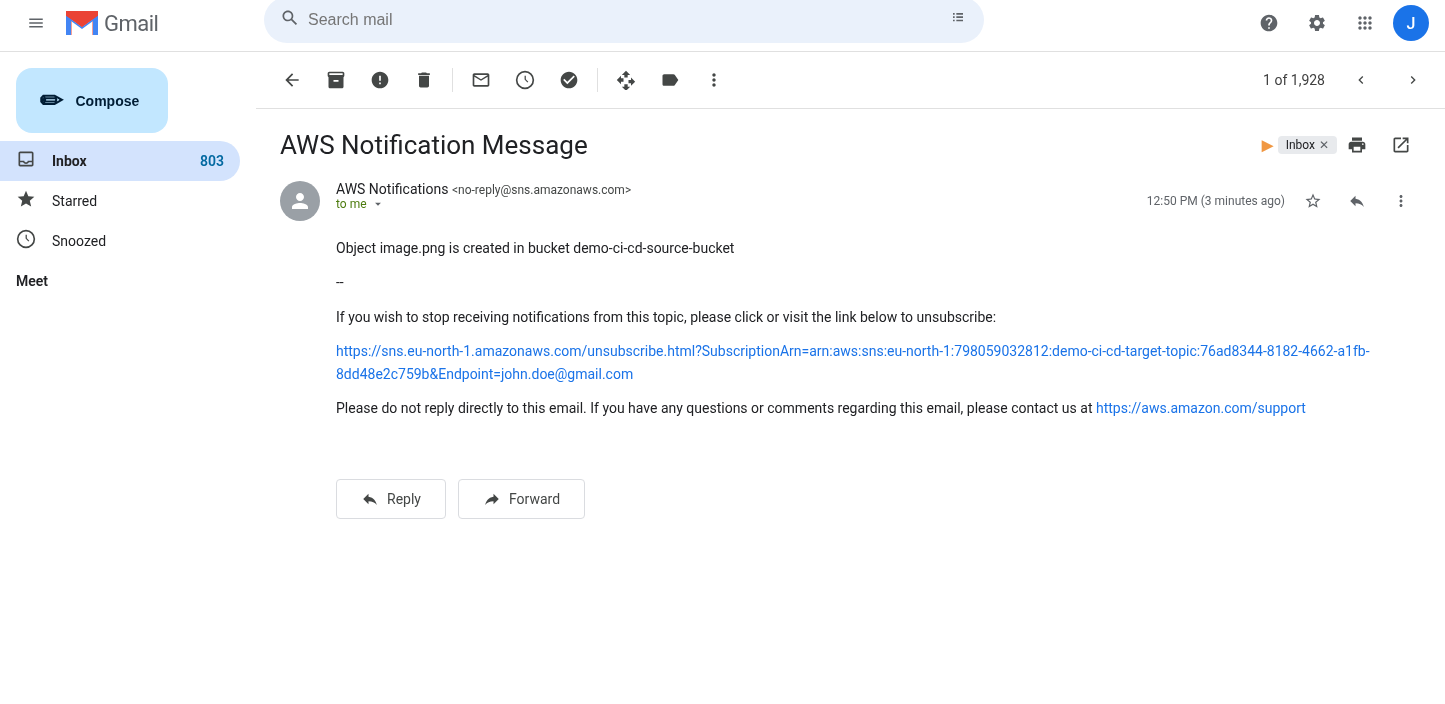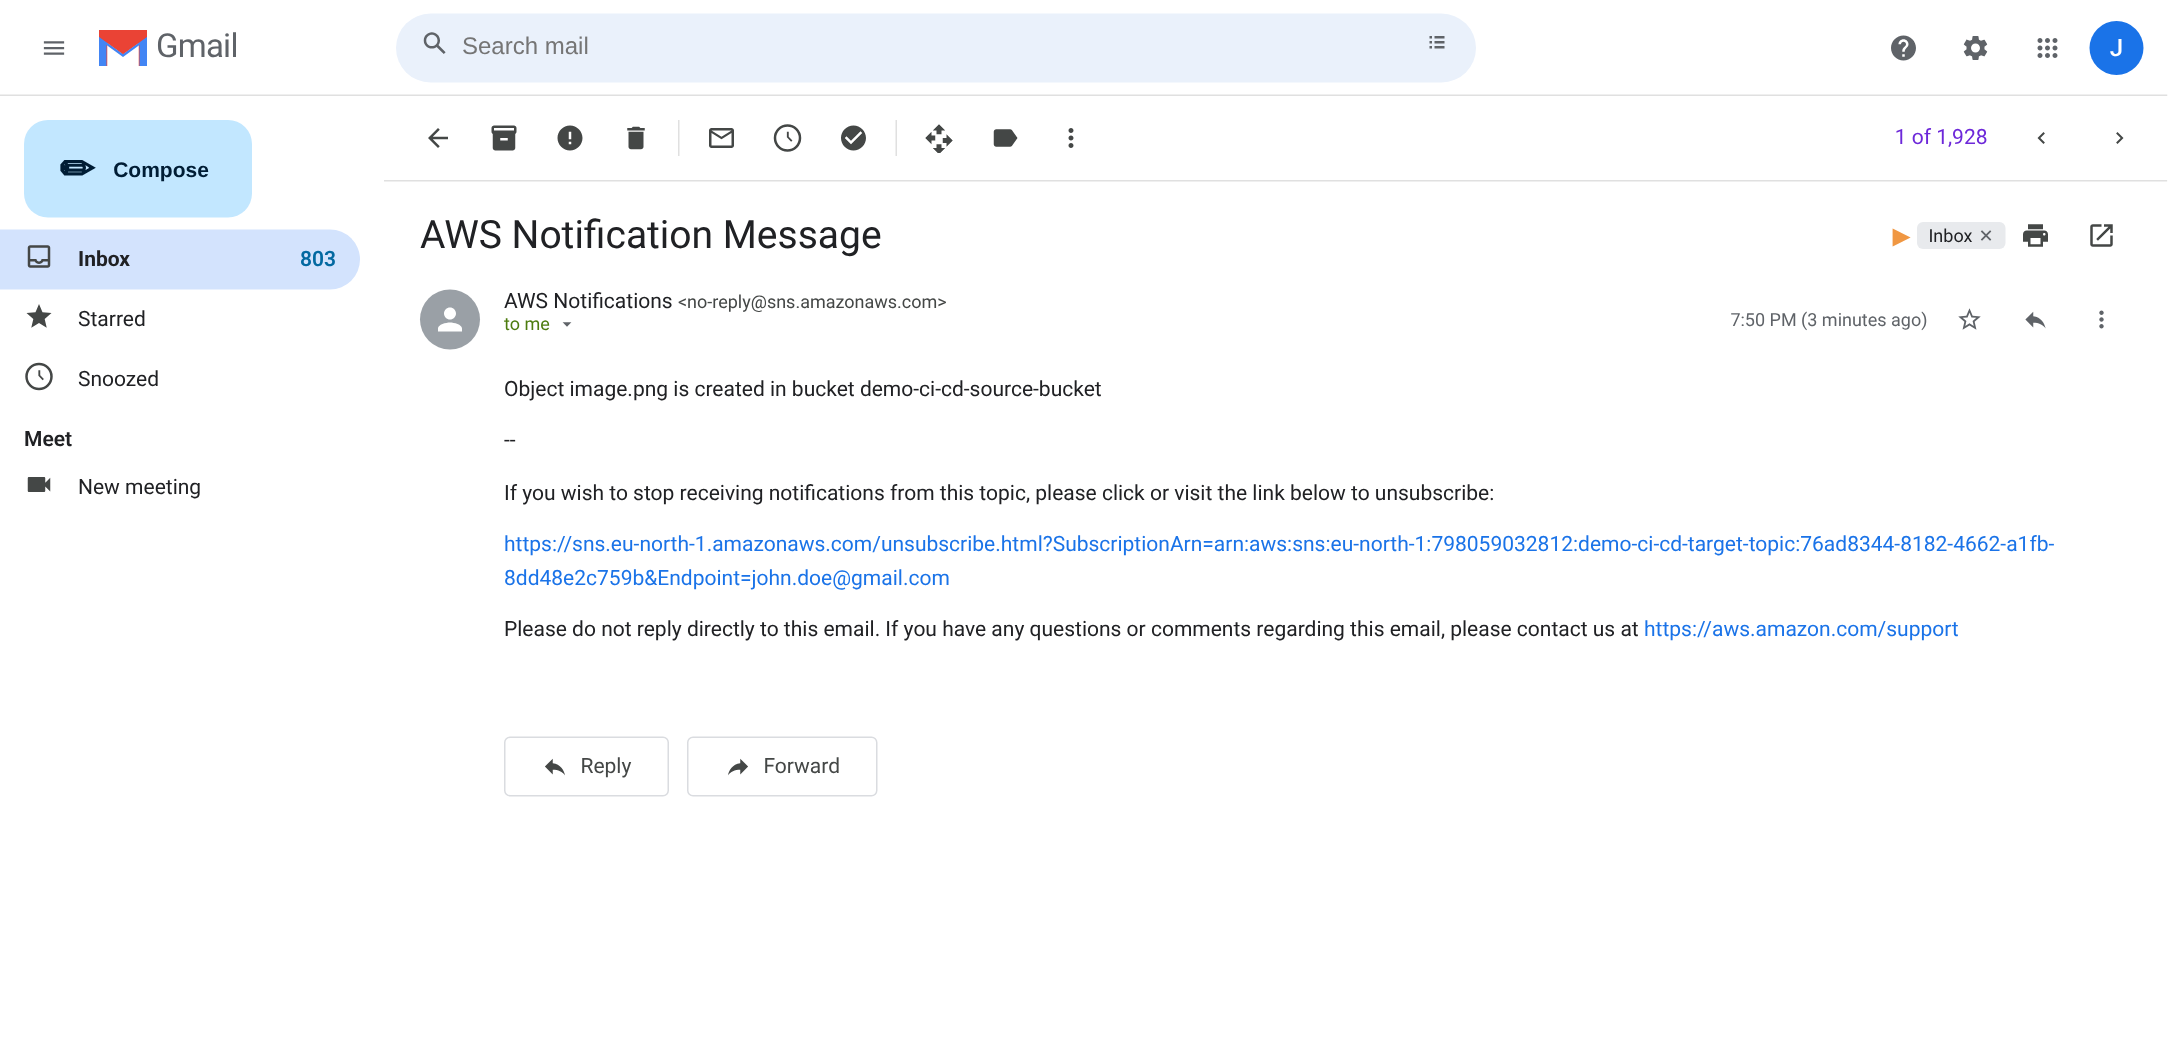--- a/index.html
+++ b/index.html
@@ -1,23 +1,23 @@
 <!DOCTYPE html>
 <html><head>
   <meta charset="utf-8">
   <style>
     * { box-sizing: border-box; margin: 0; padding: 0; }
     body { font-family: 'Google Sans', Roboto, Arial, sans-serif; background: #fff; color: #202124; font-size: 14px; }
 
     
     .header {
       display: flex;
-      align-items: center;
+      align-items: flex-end;
       padding: 8px 16px;
-      height: 64px;
+      height: 52px;
       border-bottom: 1px solid #e0e0e0;
       gap: 8px;
     }
     .header-left { display: flex; align-items: center; gap: 8px; min-width: 240px; }
     .hamburger-icon { width: 40px; height: 40px; display: flex; align-items: center; justify-content: center; border-radius: 50%; cursor: pointer; }
     .gmail-logo { display: flex; align-items: center; gap: 4px; }
     .gmail-m { width: 36px; height: 36px; }
     .gmail-text { font-size: 22px; color: #5f6368; letter-spacing: -0.5px; }
 
     .search-bar {
@@ -118,21 +118,21 @@
       border-bottom: 1px solid #e0e0e0;
       gap: 4px;
     }
     .toolbar-btn {
       width: 40px; height: 40px; border-radius: 50%;
       display: flex; align-items: center; justify-content: center;
       cursor: pointer; color: #444746; font-size: 18px;
       border: none; background: transparent;
     }
     .toolbar-separator { width: 1px; background: #e0e0e0; height: 24px; margin: 0 4px; }
-    .toolbar-count { margin-left: auto; color: #6d28d9; font-size: 14px; display: flex; align-items: center; gap: 20px; }
+    .toolbar-count { margin-left: auto; color: #404040; font-size: 14px; display: flex; align-items: center; gap: 20px; }
 
     
     .email-subject-bar {
       padding: 16px 24px 8px 24px;
       display: flex;
       align-items: center;
     }
     .email-subject-title {
       font-size: 26px;
       font-weight: 400;
@@ -292,28 +292,20 @@
       <span class="sidebar-item-icon">
         <svg width="20" height="20" viewBox="0 0 24 24" fill="#444746">
           <path d="M12 1a11 11 0 100 22A11 11 0 0012 1zm0 20a9 9 0 110-18 9 9 0 010 18zm-.5-9.59V7h1.5v4.08l2.95 2.95-1.06 1.06z"></path>
         </svg>
       </span>
       <span class="sidebar-item-label">Snoozed</span>
     </div>
 
     <div class="sidebar-section-title">Meet</div>
 
-    <div class="sidebar-item">
-      <span class="sidebar-item-icon">
-        <svg width="20" height="20" viewBox="0 0 24 24" fill="#444746">
-          <path d="M17 10.5V7c0-.55-.45-1-1-1H4c-.55 0-1 .45-1 1v10c0 .55.45 1 1 1h12c.55 0 1-.45 1-1v-3.5l4 4v-11l-4 4z"></path>
-        </svg>
-      </span>
-      <span class="sidebar-item-label">New meeting</span>
-    </div>
 
   </div>
 
   <div class="content">
 
     <div class="email-toolbar">
       <button class="toolbar-btn" title="Back">
         <svg width="20" height="20" viewBox="0 0 24 24" fill="#444746">
           <path d="M20 11H7.83l5.59-5.59L12 4l-8 8 8 8 1.41-1.41L7.83 13H20v-2z"></path>
         </svg>
@@ -415,21 +407,21 @@
             <span class="sender-email">&lt;no-reply@sns.amazonaws.com&gt;</span>
           </div>
           <div class="email-to">
             <span>to me</span>
             <svg width="14" height="14" viewBox="0 0 24 24" fill="#5f6368">
               <path d="M7 10l5 5 5-5z"></path>
             </svg>
           </div>
         </div>
         <div class="email-time-section">
-          <span>7:50 PM (3 minutes ago)</span>
+          <span>12:50 PM (3 minutes ago)</span>
           <div class="email-action-icons">
             <button class="toolbar-btn" title="Star">
               <svg width="18" height="18" viewBox="0 0 24 24" fill="#5f6368">
                 <path d="M22 9.24l-7.19-.62L12 2 9.19 8.63 2 9.24l5.46 4.73L5.82 21 12 17.27 18.18 21l-1.63-7.03L22 9.24zM12 15.4l-3.76 2.27 1-4.28-3.32-2.88 4.38-.38L12 6.1l1.71 4.04 4.38.38-3.32 2.88 1 4.28L12 15.4z"></path>
               </svg>
             </button>
             <button class="toolbar-btn" title="Reply">
               <svg width="18" height="18" viewBox="0 0 24 24" fill="#5f6368">
                 <path d="M10 9V5l-7 7 7 7v-4.1c5 0 8.5 1.6 11 5.1-1-5-4-10-11-11z"></path>
               </svg>

